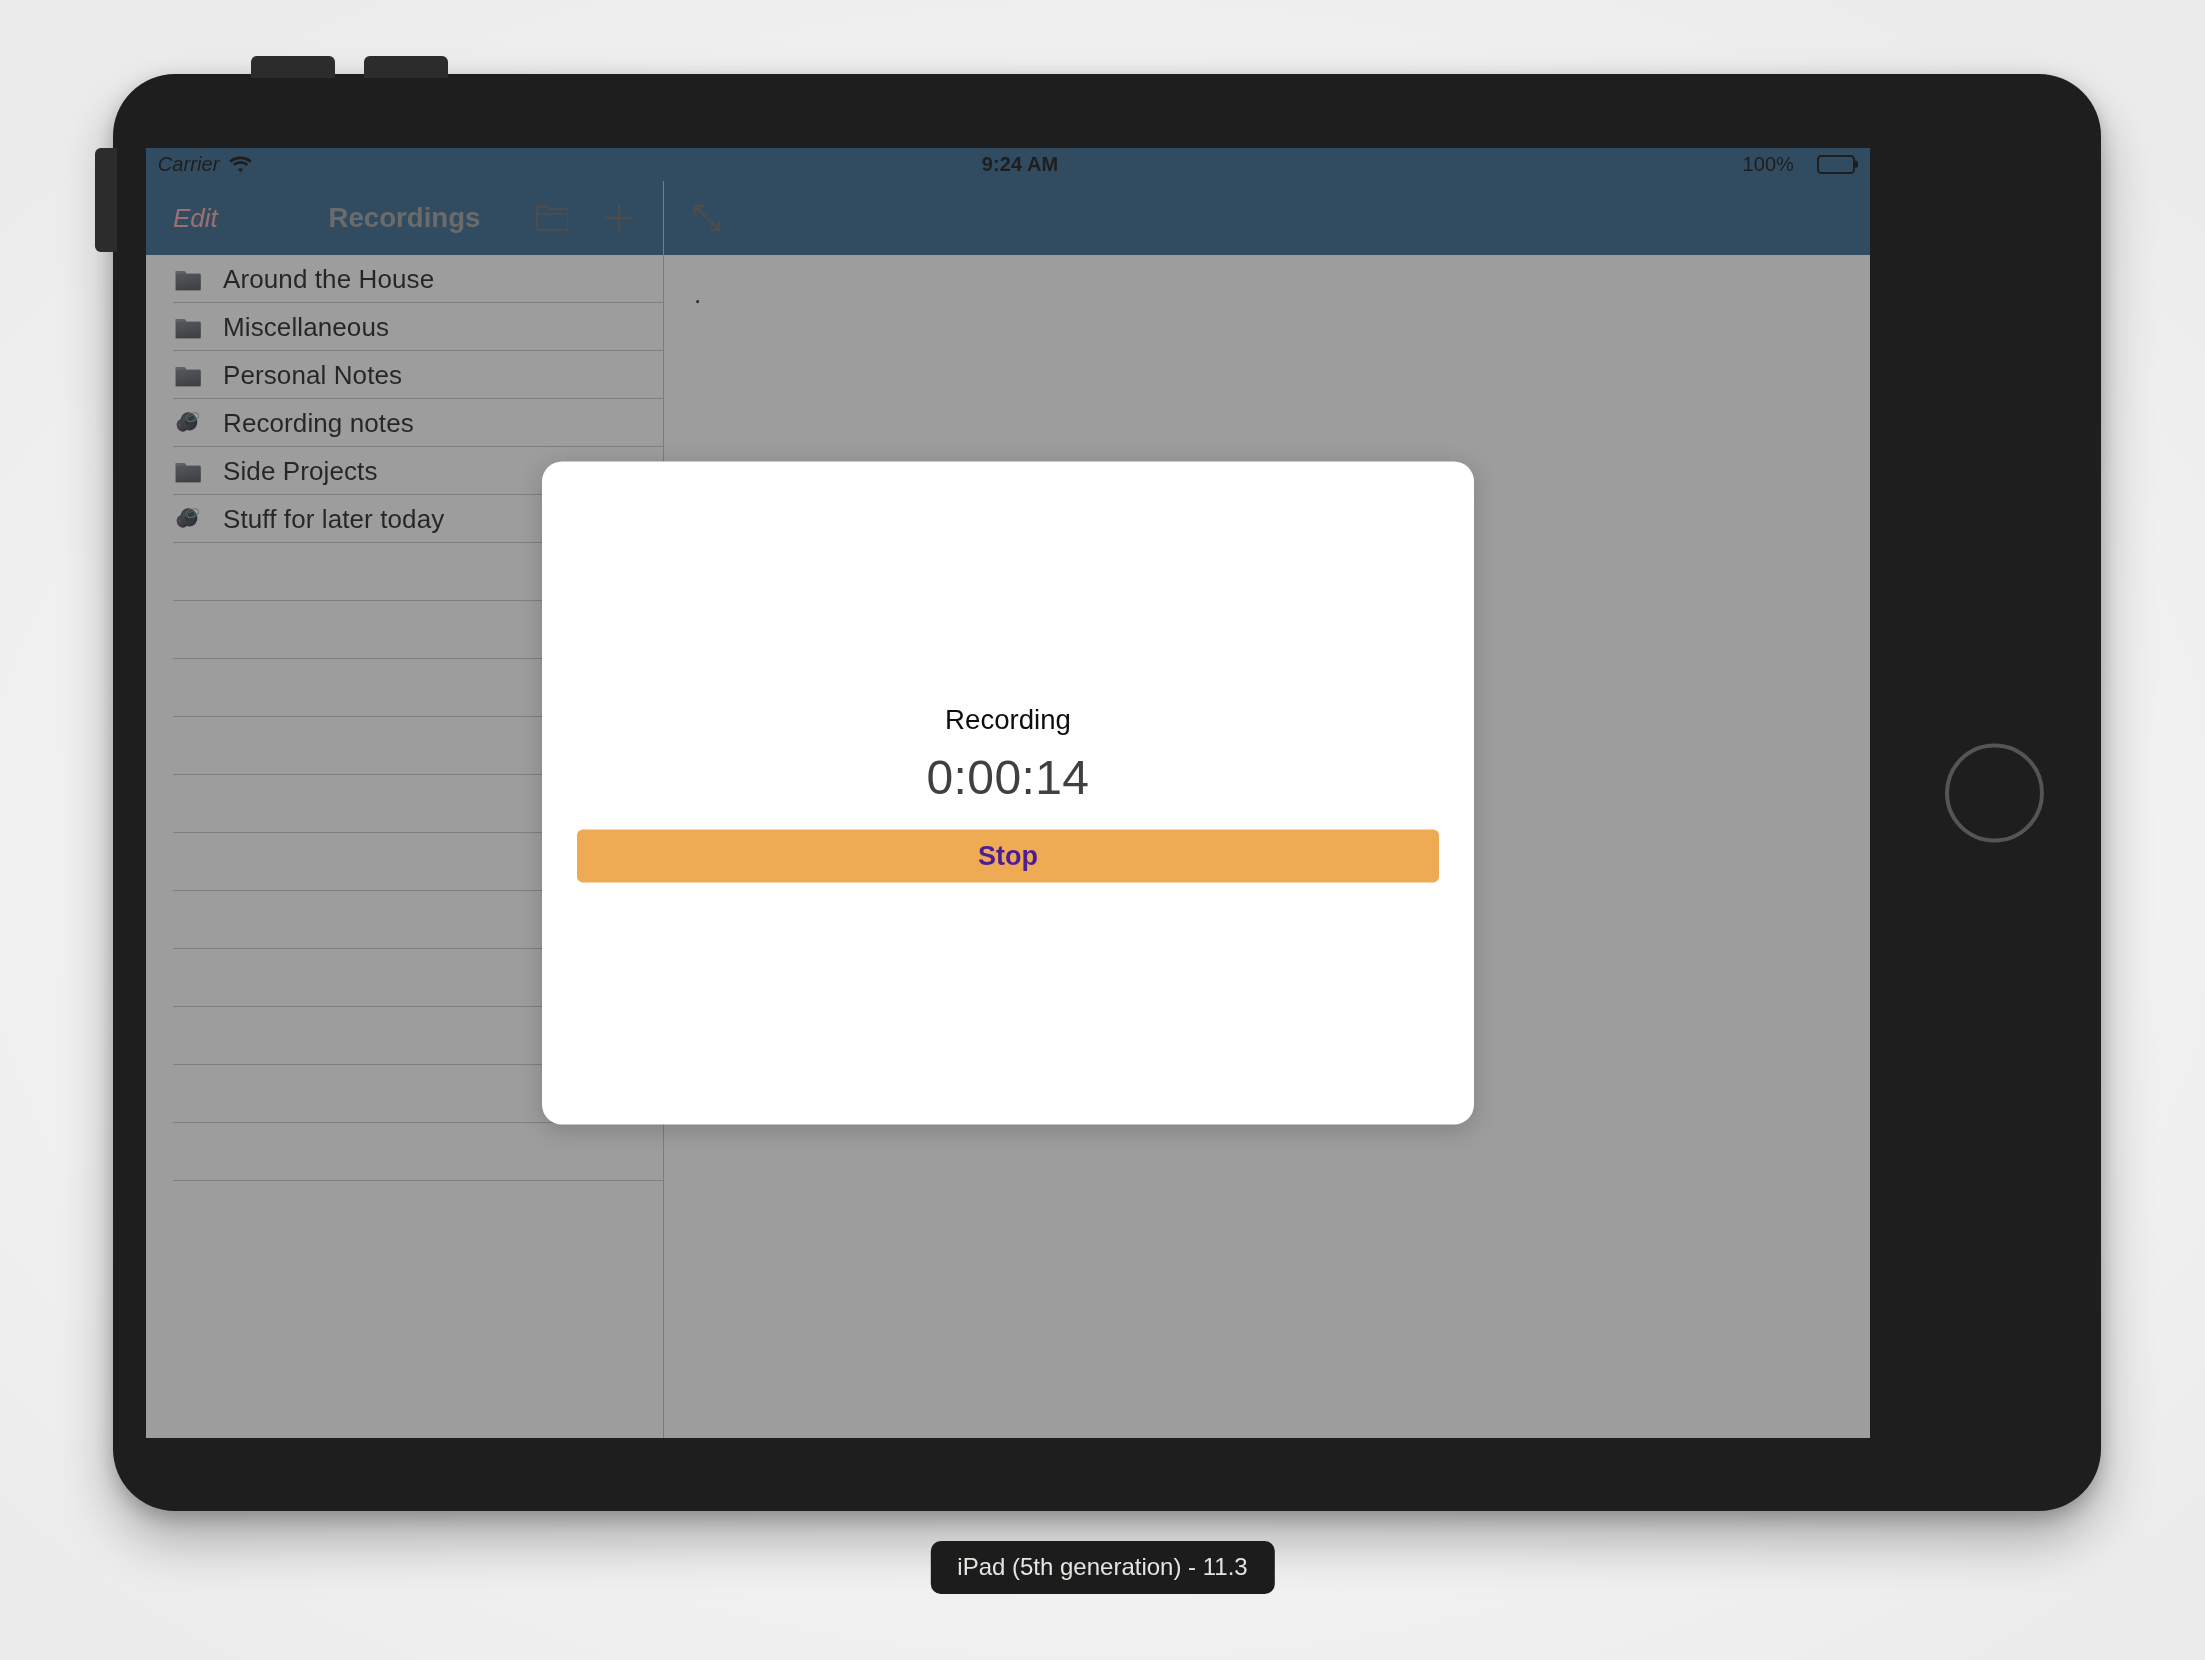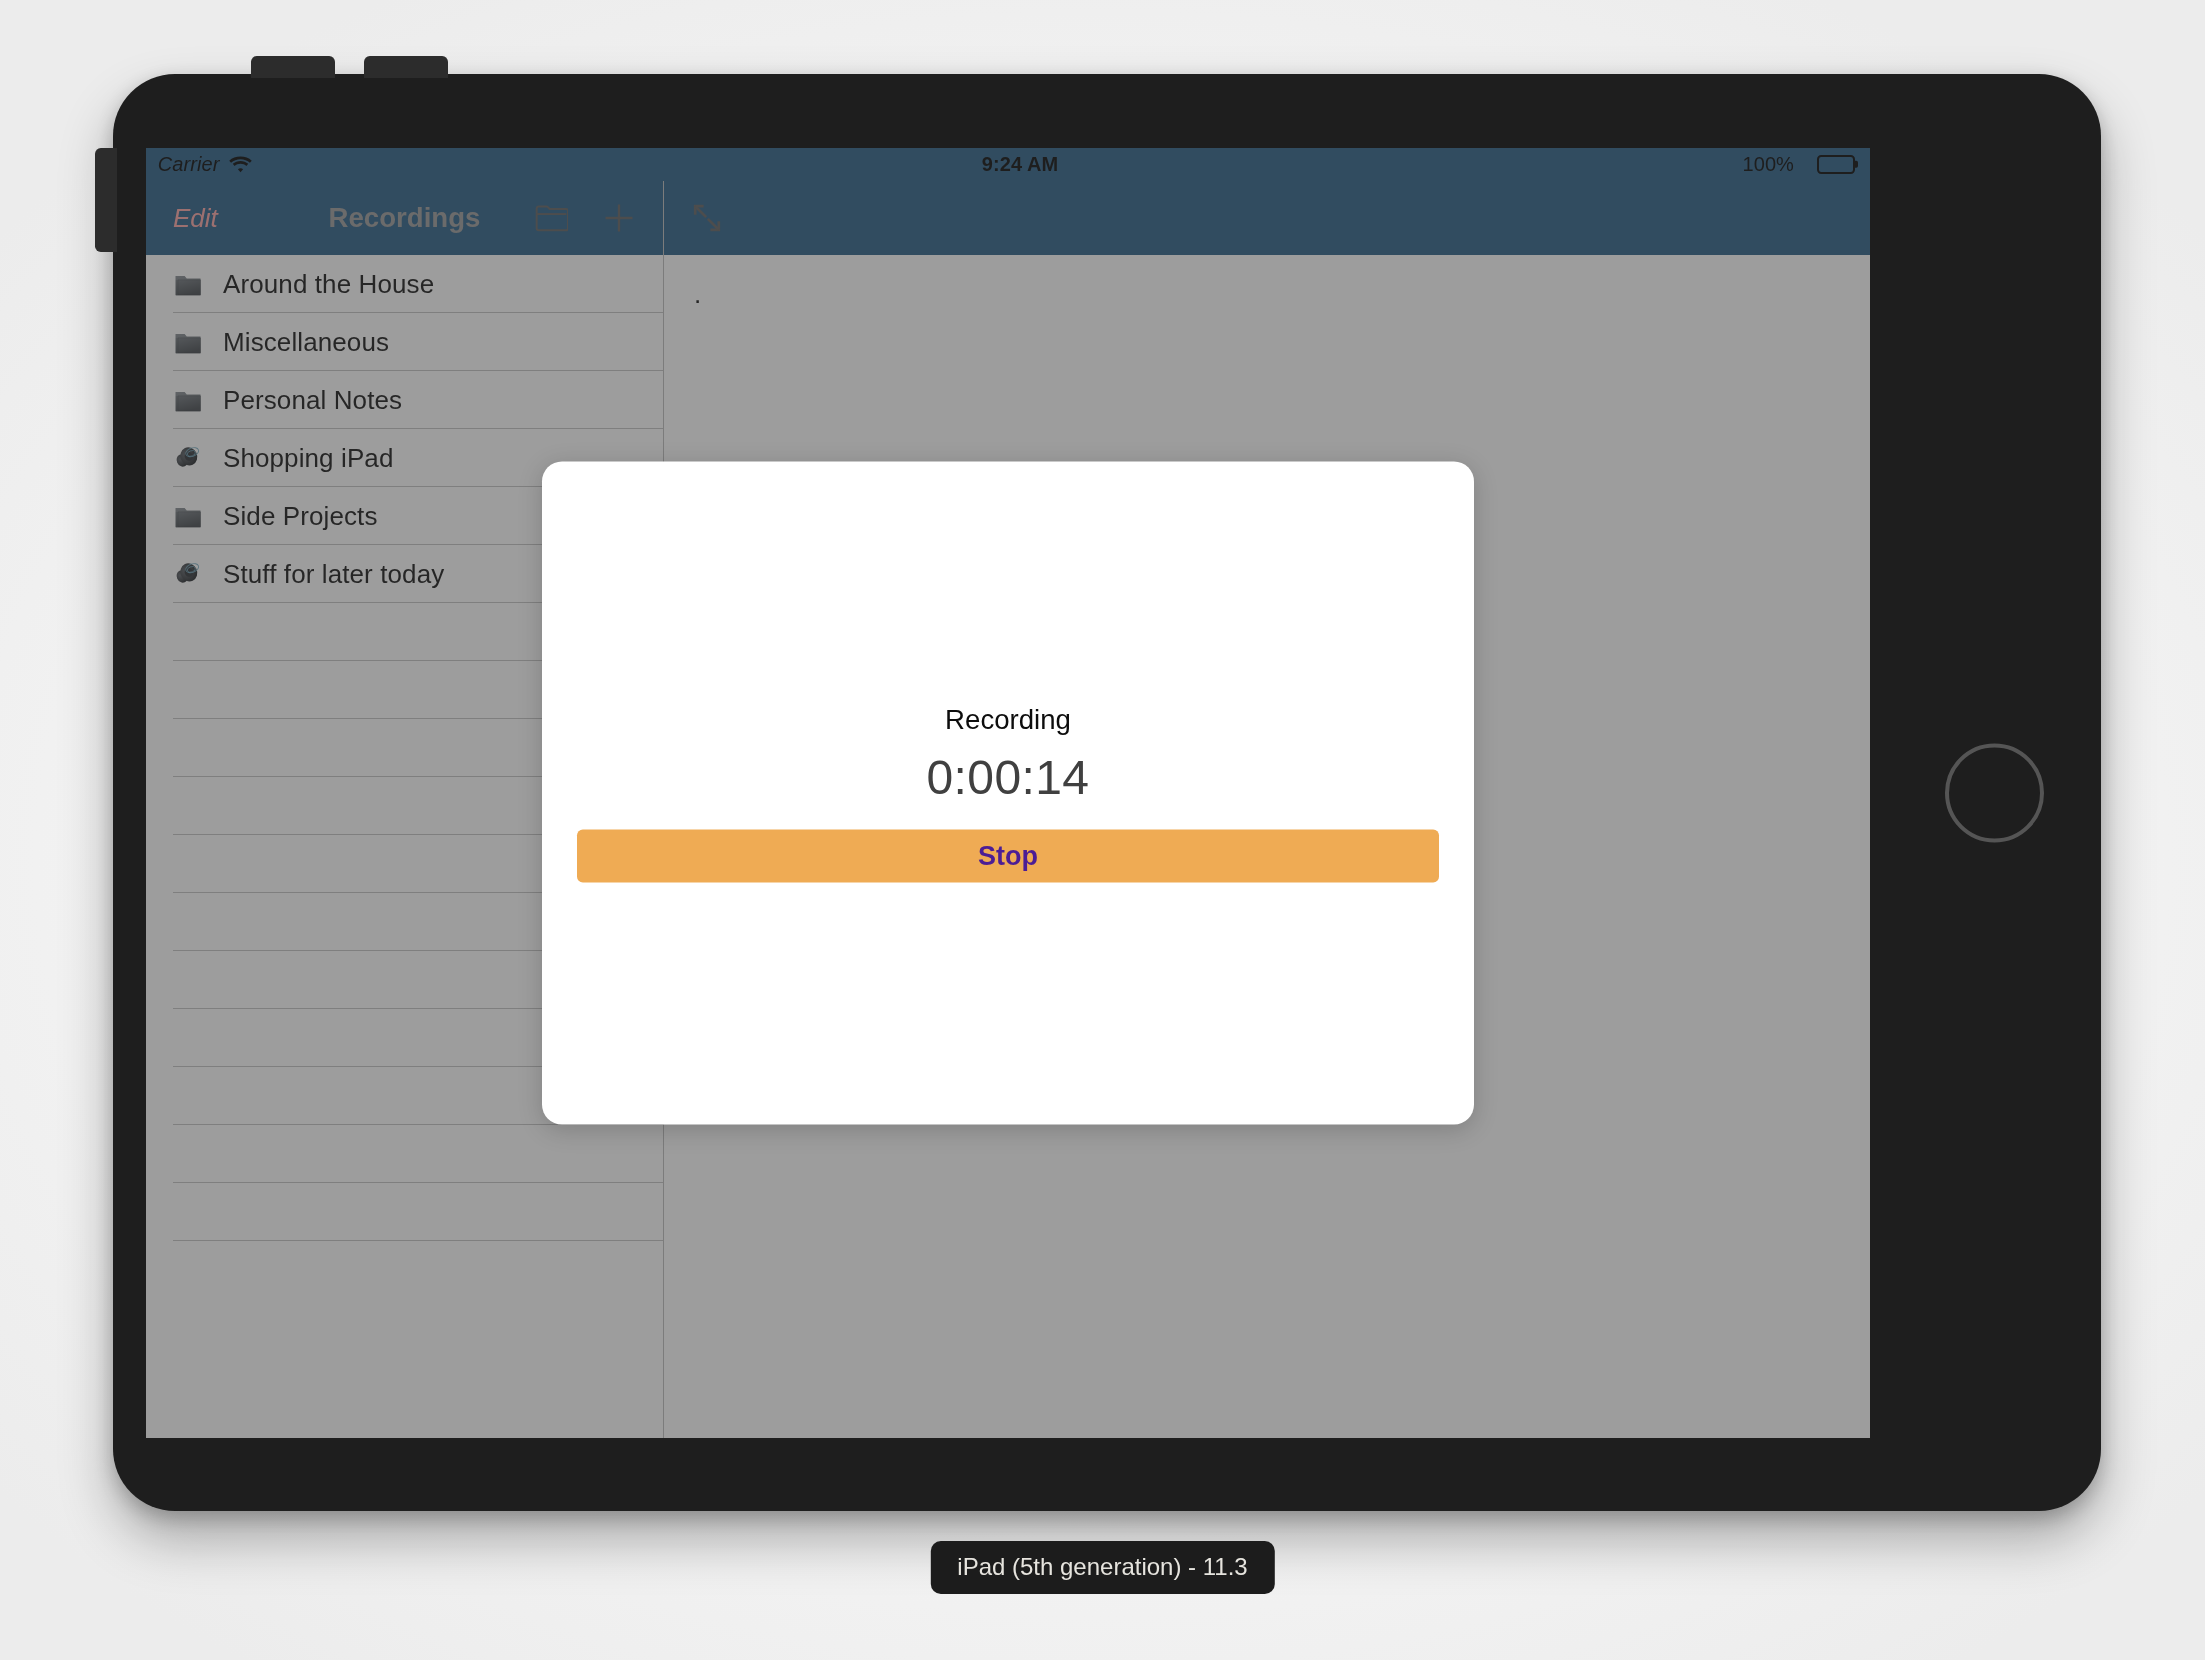--- a/index.html
+++ b/index.html
@@ -216,21 +216,21 @@
 
   
   .table-list {
     flex: 1 1 auto;
     background: #ffffff;
     overflow: hidden;
     min-height: 0;
   }
   .row {
     position: relative;
-    height: 58px;
+    height: 48px;
     display: flex;
     align-items: center;
     padding-left: 27px;
     gap: 20px;
   }
   .row::after {
     content: "";
     position: absolute;
     left: 27px;
     right: 0;
@@ -466,21 +466,21 @@
                           <stop offset="1" stop-color="#15181b"></stop>
                         </radialGradient>
                       </defs>
                       <ellipse cx="11" cy="21" rx="6.5" ry="7.5" transform="rotate(-25 11 21)" fill="url(#sp)"></ellipse>
                       <ellipse cx="19" cy="16" rx="10" ry="11" transform="rotate(-25 19 16)" fill="url(#sp)"></ellipse>
                       <ellipse cx="19" cy="16" rx="5" ry="5.5" transform="rotate(-25 19 16)" fill="#2a2e33"></ellipse>
                       <ellipse cx="23" cy="11" rx="8" ry="5" transform="rotate(-20 23 11)" fill="none" stroke="#6fa6bd" stroke-width="1.1" opacity="0.9"></ellipse>
                       <ellipse cx="22" cy="12.5" rx="5" ry="3.2" transform="rotate(-20 22 12.5)" fill="none" stroke="#6fa6bd" stroke-width="1" opacity="0.85"></ellipse>
                     </svg>
                   </span>
-                  <span class="row-label">Shopping iPad</span>
+                  <span class="row-label">Recording notes</span>
                 </div>
                 <div class="row">
                   <span>
                     <svg class="row-icon" viewBox="0 0 36 36">
                       <defs>
                         <linearGradient id="fg" x1="0" y1="0" x2="0.4" y2="1">
                           <stop offset="0" stop-color="#6f757b"></stop>
                           <stop offset="1" stop-color="#43484d"></stop>
                         </linearGradient>
                         <linearGradient id="fb" x1="0" y1="0" x2="0.3" y2="1">

